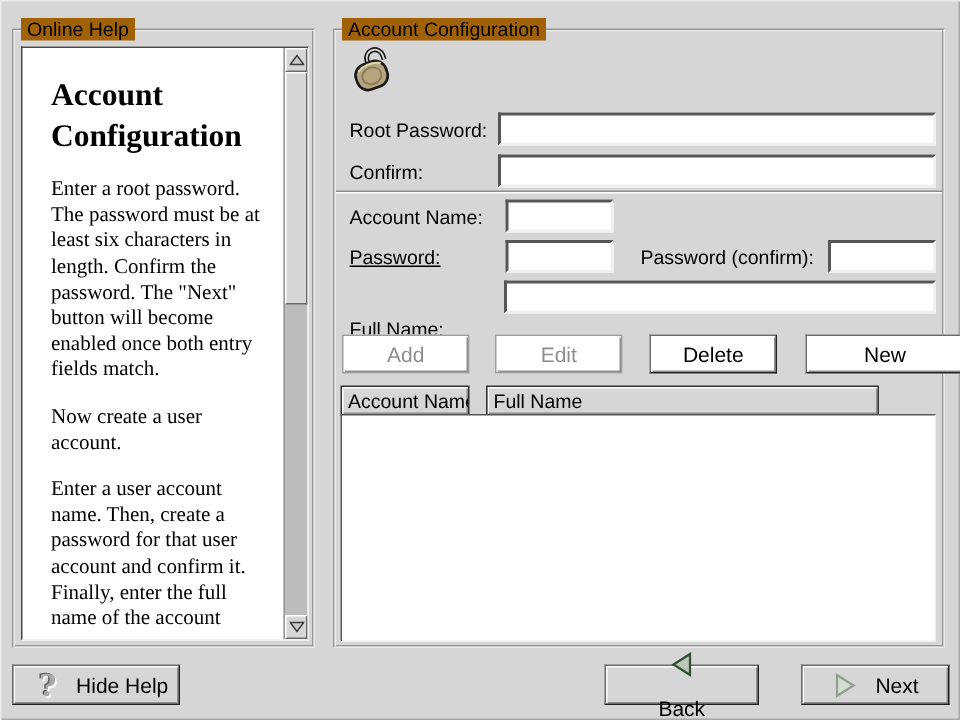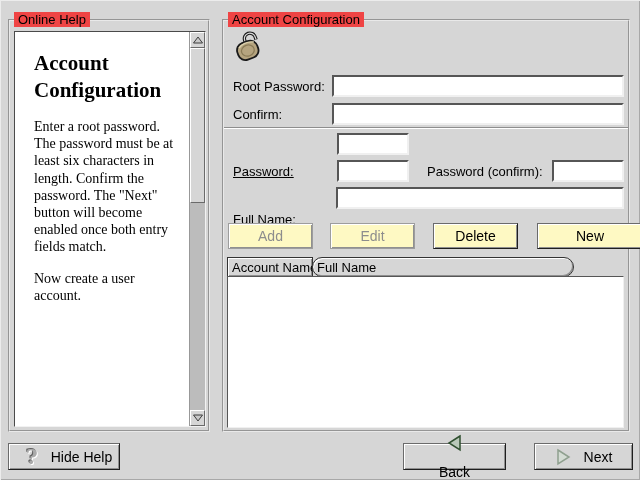--- a/index.html
+++ b/index.html
@@ -7,21 +7,21 @@
   body {
     position:relative; overflow:hidden;
     background:#d6d6d6;
     font-family:"Liberation Sans", sans-serif;
     font-size:13px; color:#000;
     box-shadow: inset 1px 1px 0 #ececec, inset -1px -1px 0 #a8a8a8;
   }
   .frame { position:absolute; border:2px groove #e9e9e9; }
   .legend {
     position:absolute; top:-9px; left:4px;
-    background:#ef4444; padding:0 4px; white-space:nowrap;
+    background:#a16207; padding:0 4px; white-space:nowrap;
   }
   #help-frame { left:8px; top:19px; width:202px; height:413px; }
   #form-frame { left:222px; top:19px; width:408px; height:413px; }
 
   
   #help-viewport {
     position:absolute; left:4px; top:10px; width:192px; height:396px;
     background:#fff; border:1px solid; border-color:#4a4a4a #f2f2f2 #f2f2f2 #4a4a4a;
     overflow:hidden;
   }
@@ -59,21 +59,21 @@
     border:2px solid; border-color:#565656 #f0f0f0 #f0f0f0 #565656;
     font-family:"Liberation Sans", sans-serif; font-size:13px; padding:0 3px;
     outline:none;
   }
   .separator {
     position:absolute; height:2px;
     border-top:1px solid #8e8e8e; border-bottom:1px solid #fff;
   }
   .btn {
     position:absolute; height:26px;
-    background:#fef9c3; color:#000;
+    background:#ffffff; color:#000;
     border:1px solid; border-color:#6b6b6b #1f1f1f #1f1f1f #6b6b6b;
     box-shadow: inset 1px 1px 0 #ffffff, inset -1px -1px 0 #909090;
     display:flex; align-items:center; justify-content:center;
     font-family:"Liberation Sans", sans-serif; font-size:14px;
   }
   .btn.disabled { border-color:#9d9d9d; color:#8d8d8d; }
 
   .hdrcell {
     position:absolute; height:20px; background:#d6d6d6;
     border:1px solid #333;
@@ -105,20 +105,21 @@
 <body>
 
 <div class="frame" id="help-frame">
   <span class="legend">Online Help</span>
 
   <div id="help-viewport">
     <div id="help-text">
       <h1>Account Configuration</h1>
       <p>Enter a root password. The password must be at least six characters in length. Confirm the password. The "Next" button will become enabled once both entry fields match.</p>
       <p>Now create a user account.</p>
+      <p>Enter a user account name. Then, create a password for that user account and confirm it. Finally, enter the full name of the account</p>
     </div>
 
     <div id="help-scrollbar">
       <div class="stepper up">
         <span class="icon">
           <svg width="10" height="8">
               <polygon points="5,1 9.5,7 0.5,7" fill="#c9c9c9" stroke="#3c3c3c" stroke-width="1"></polygon>
             </svg>
         </span>
       </div>
@@ -149,20 +150,21 @@
     </svg>
   </span>
 
   <span class="flabel" style="left:9px;top:58px;">Root Password:</span>
   <input class="entry" style="left: 108px; top: 54px; width: 292px;" type="password" value="">
   <span class="flabel" style="left:9px;top:86px;">Confirm:</span>
   <input class="entry" style="left: 108px; top: 82px; width: 292px;" type="password" value="">
 
   <div class="separator" style="left:0;top:106px;width:404px;"></div>
 
+  <span class="flabel" style="left:9px;top:116px;">Account Name:</span>
   <input class="entry" style="left: 113px; top: 112px; width: 72px;" type="text" value="">
 
   <span class="flabel" style="left:9px;top:143px;text-decoration:underline;">Password:</span>
   <input class="entry" style="left: 113px; top: 139px; width: 72px;" type="password" value="">
   <span class="flabel" style="left:203px;top:143px;">Password (confirm):</span>
   <input class="entry" style="left: 328px; top: 139px; width: 72px;" type="password" value="">
 
   <span class="flabel" style="left:9px;top:170px;margin-top:21px;">Full Name:</span>
   <input class="entry" style="left: 112px; top: 166px; width: 288px;" type="text" value="">
 
@@ -173,21 +175,21 @@
       <span>Edit</span>
     </div>
   <div class="btn" style="left:209px;top:202px;width:85px;">
       <span>Delete</span>
     </div>
   <div class="btn" style="left:313px;top:202px;width:106px;">
       <span>New</span>
     </div>
 
   <div class="hdrcell" style="left:3px;top:236px;width:86px;">Account Name</div>
-  <div class="hdrcell" style="left:88px;top:236px;width:262px;border-radius:10px;">Full Name</div>
+  <div class="hdrcell" style="left:100px;top:236px;width:262px;">Full Name</div>
   <div id="user-list-body" style="left:3px;top:255px;width:397px;height:152px;"></div>
 </div>
 
 <div class="footbtn" style="left:8px;width:112px;padding-left:17px;gap:13px;justify-content:flex-start;">
   <span class="qmark">?</span>
   <span>Hide Help</span>
 </div>
 
 <div class="footbtn" style="left:403px;width:103px;justify-content:center;gap:12px;flex-direction:column;">
   <span class="icon">

